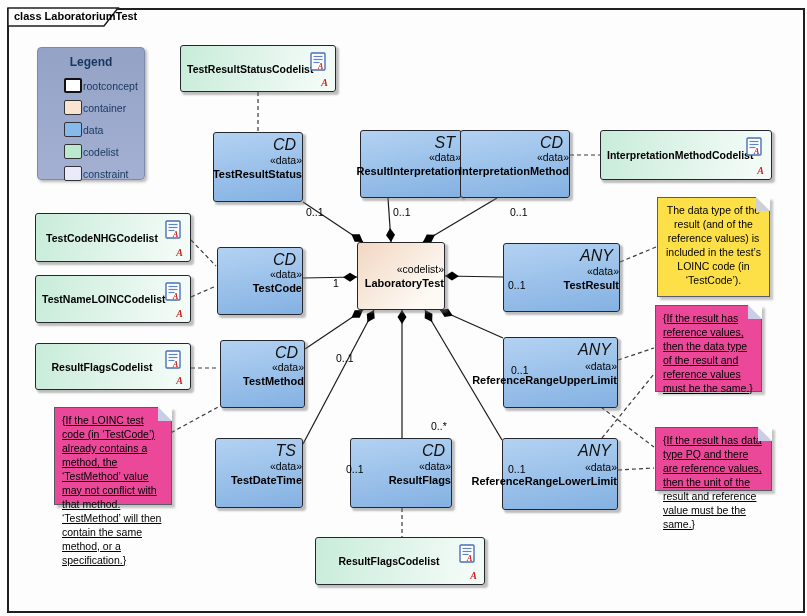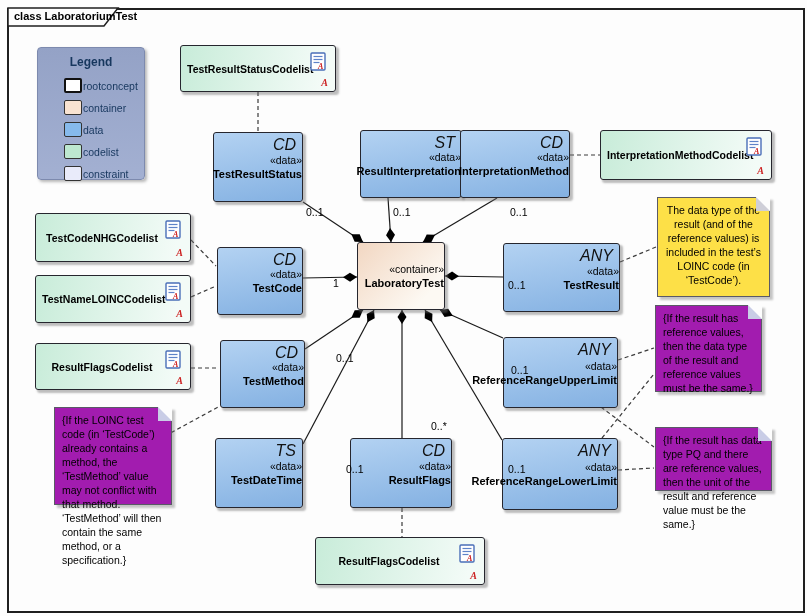--- a/index.html
+++ b/index.html
@@ -32,21 +32,21 @@
   .st{font-size:10.5px;}
   .nm{font-size:11px;font-weight:bold;margin-top:2px;white-space:nowrap;}
   .cname{flex:1;text-align:center;font-size:10.5px;font-weight:bold;padding-left:6px;padding-right:28px;}
   .doc-icon{position:absolute;top:6px;right:8px;}
   .amark{position:absolute;bottom:3px;right:7px;font-family:"Liberation Serif",serif;font-style:italic;
          font-weight:bold;font-size:10px;color:#cc2222;}
   
   .note{position:absolute;box-sizing:border-box;border:1px solid #5a5a66;z-index:2;
         box-shadow:2.5px 2.5px 2px rgba(110,110,110,.4);}
   .note-white{background:#fde047;text-align:center;}
-  .note-lav{background:#a21caf;}
+  .note-lav{background:#ec4899;text-decoration:underline;}
   .ntext{padding:6px 7px;font-size:10.5px;line-height:1.33;}
   .fold{position:absolute;top:-1px;right:-1px;width:0;height:0;border-style:solid;border-width:0 14px 14px 0;}
   .note-white .fold{border-color:#fdfdfd #fdfdfd #cfcfd8 #cfcfd8;}
   .note-lav .fold{border-color:#fdfdfd #fdfdfd #c9cde6 #c9cde6;}
   
   .mult{position:absolute;font-size:10.5px;color:#000;z-index:3;white-space:nowrap;padding-left:28px;}
 </style>
 </head>
 <body>
 
@@ -246,21 +246,21 @@
   <div class="box data" style="left:502px;top:438px;width:116px;height:72px">
     <i class="tt">ANY</i>
     <div class="box-center">
         <span class="st">«data»</span>
         <span class="nm">ReferenceRangeLowerLimit</span>
       </div>
   </div>
 
   <div class="box container-box" style="left:357px;top:242px;width:88px;height:68px">
     <div class="box-center">
-        <span class="st">«container»</span>
+        <span class="st">«codelist»</span>
         <span class="nm">LaboratoryTest</span>
       </div>
   </div>
 
   <div class="note note-white" style="left:657px;top:197px;width:113px;height:100px">
     <div class="fold"></div>
     <div class="ntext">The data type of the result (and of the reference values) is included in the test’s LOINC code (in ‘TestCode’).</div>
   </div>
   <div class="note note-lav" style="left:655px;top:305px;width:107px;height:87px">
     <div class="fold"></div>

